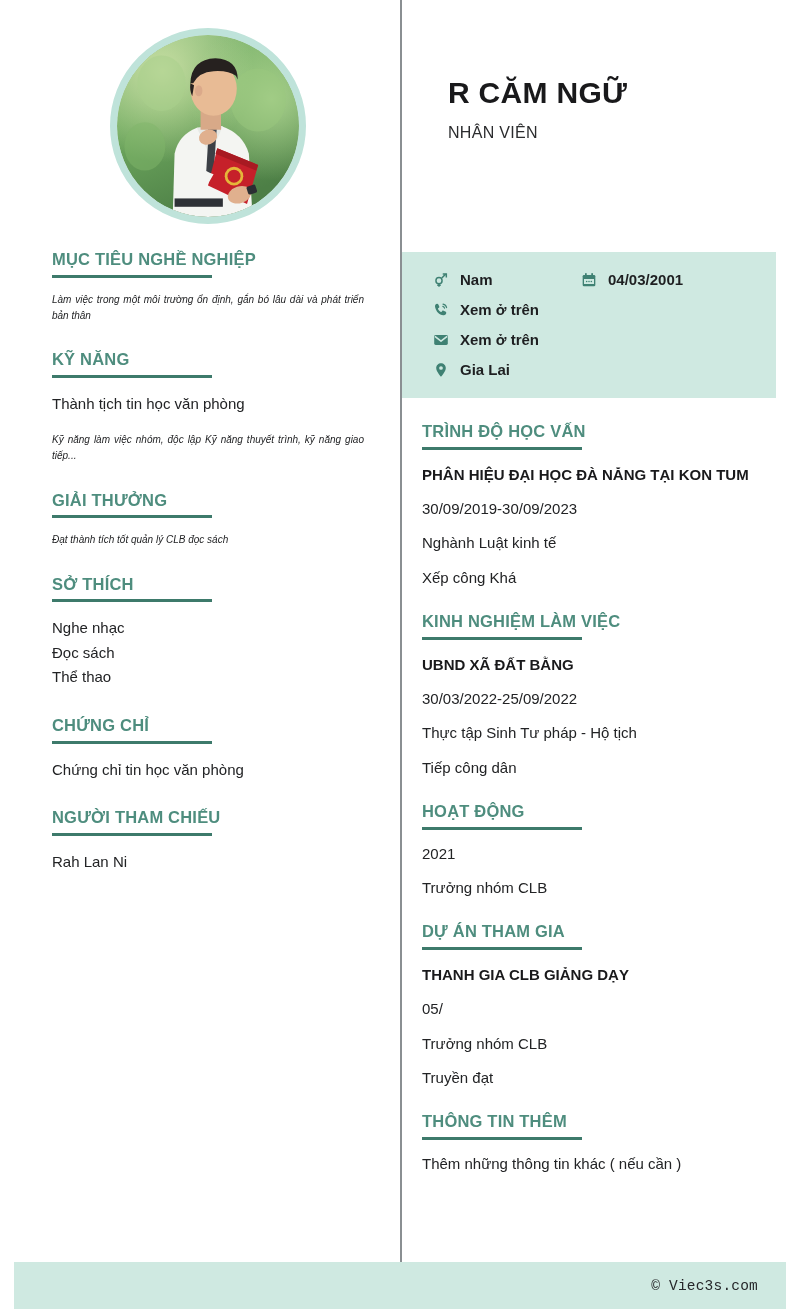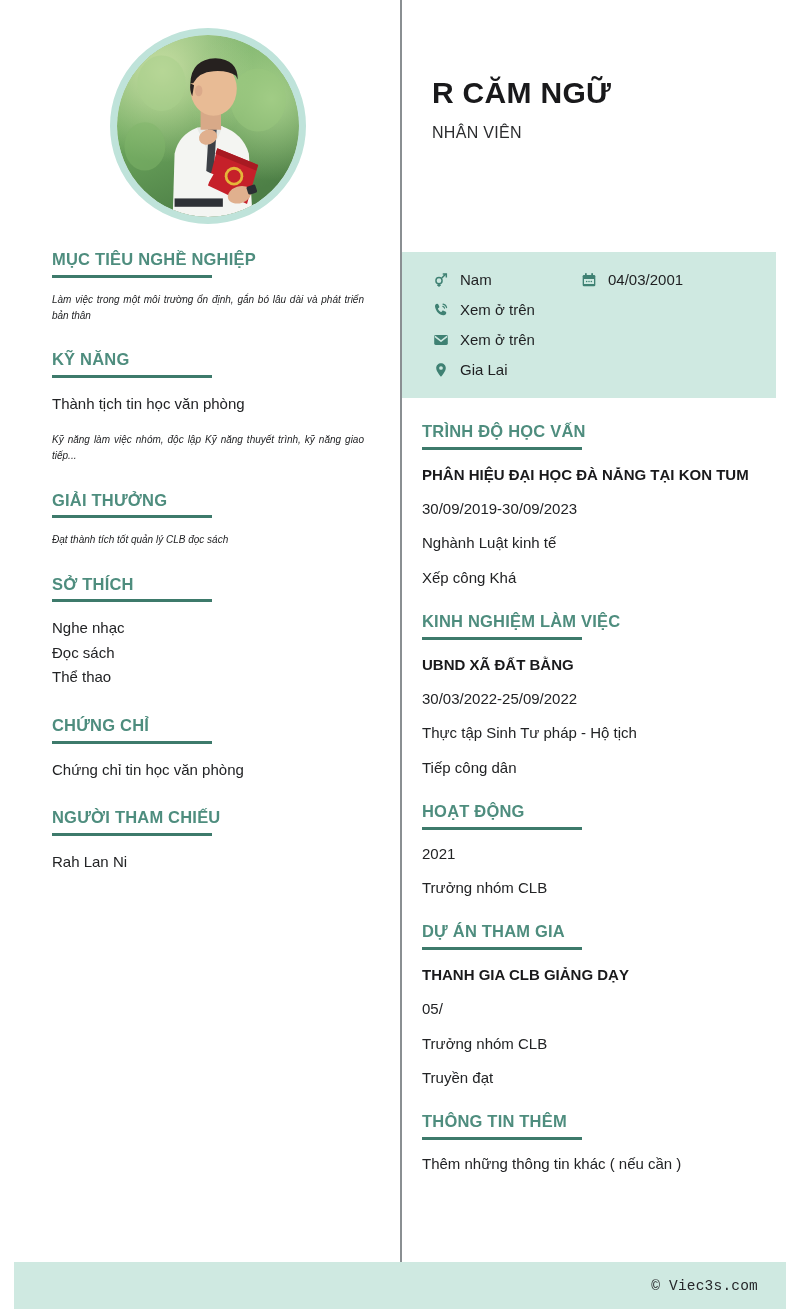--- a/index.html
+++ b/index.html
@@ -103,20 +103,21 @@
   .list-tight p {
     font-size: 15px;
     line-height: 1.63;
     color: #222325;
   }
 
   
   .rh {
     padding: 76px 0 0 30px;
     height: 252px;
+    margin-left: 16px;
   }
   .rh-name {
     font-size: 30px;
     font-weight: bold;
     color: #19191b;
     letter-spacing: 0.3px;
     line-height: 1.15;
   }
   .rh-role {
     margin-top: 13px;
@@ -128,20 +129,21 @@
   
   .contact {
     background: #cfe9e1;
     width: 374px;
     padding: 19px 0 19px 30px;
   }
   .contact-grid {
     display: grid;
     grid-template-columns: 148px auto;
     row-gap: 12px;
+    font-weight: bold;
   }
   .ci {
     display: flex;
     align-items: center;
     gap: 11px;
   }
   .ci-ico {
     width: 17px;
     height: 18px;
     flex: 0 0 17px;

